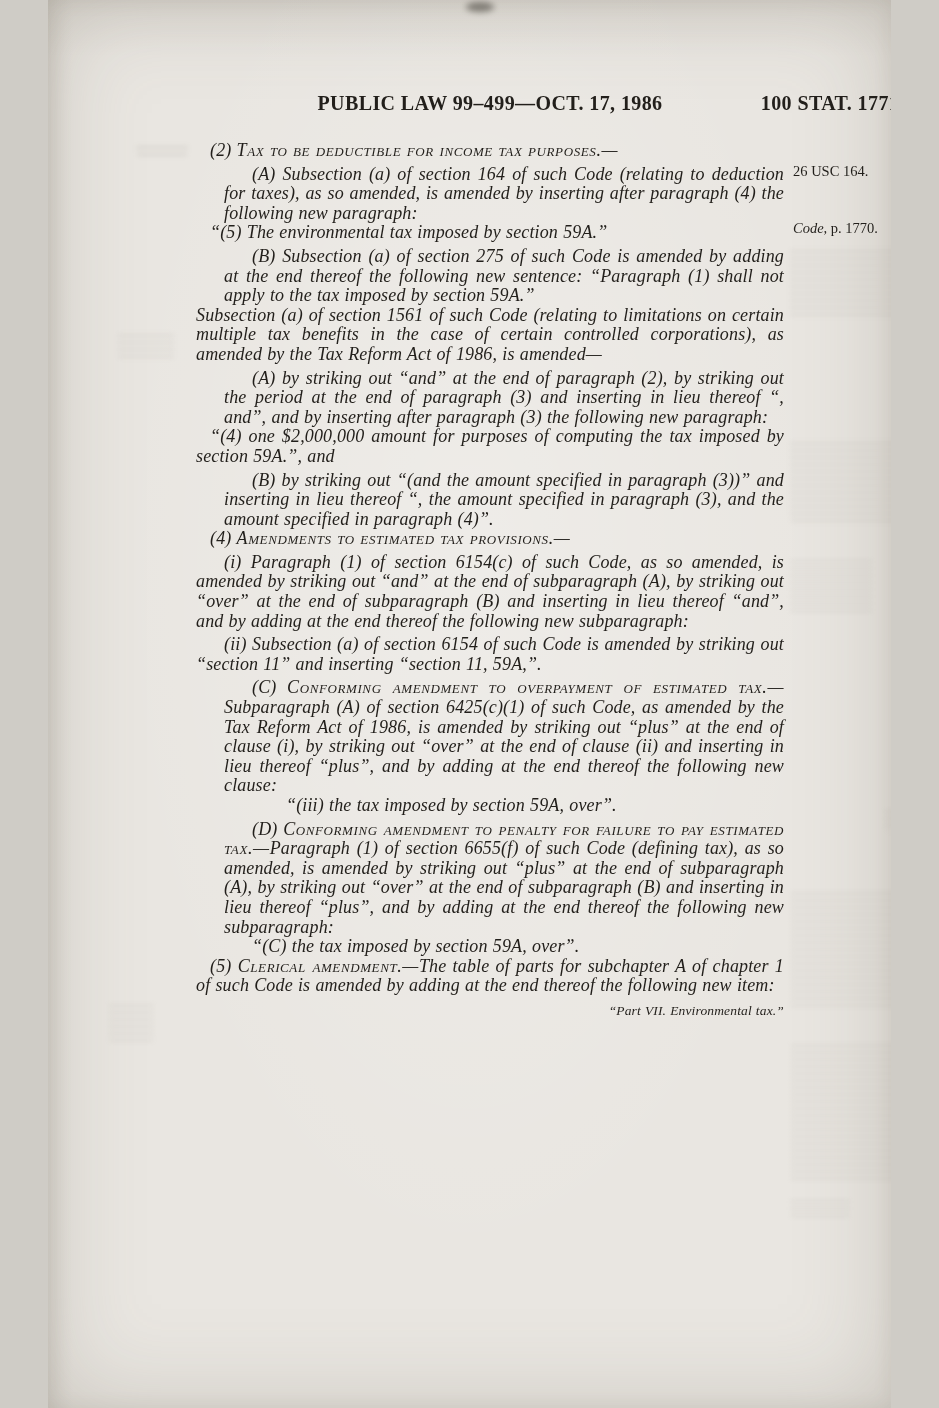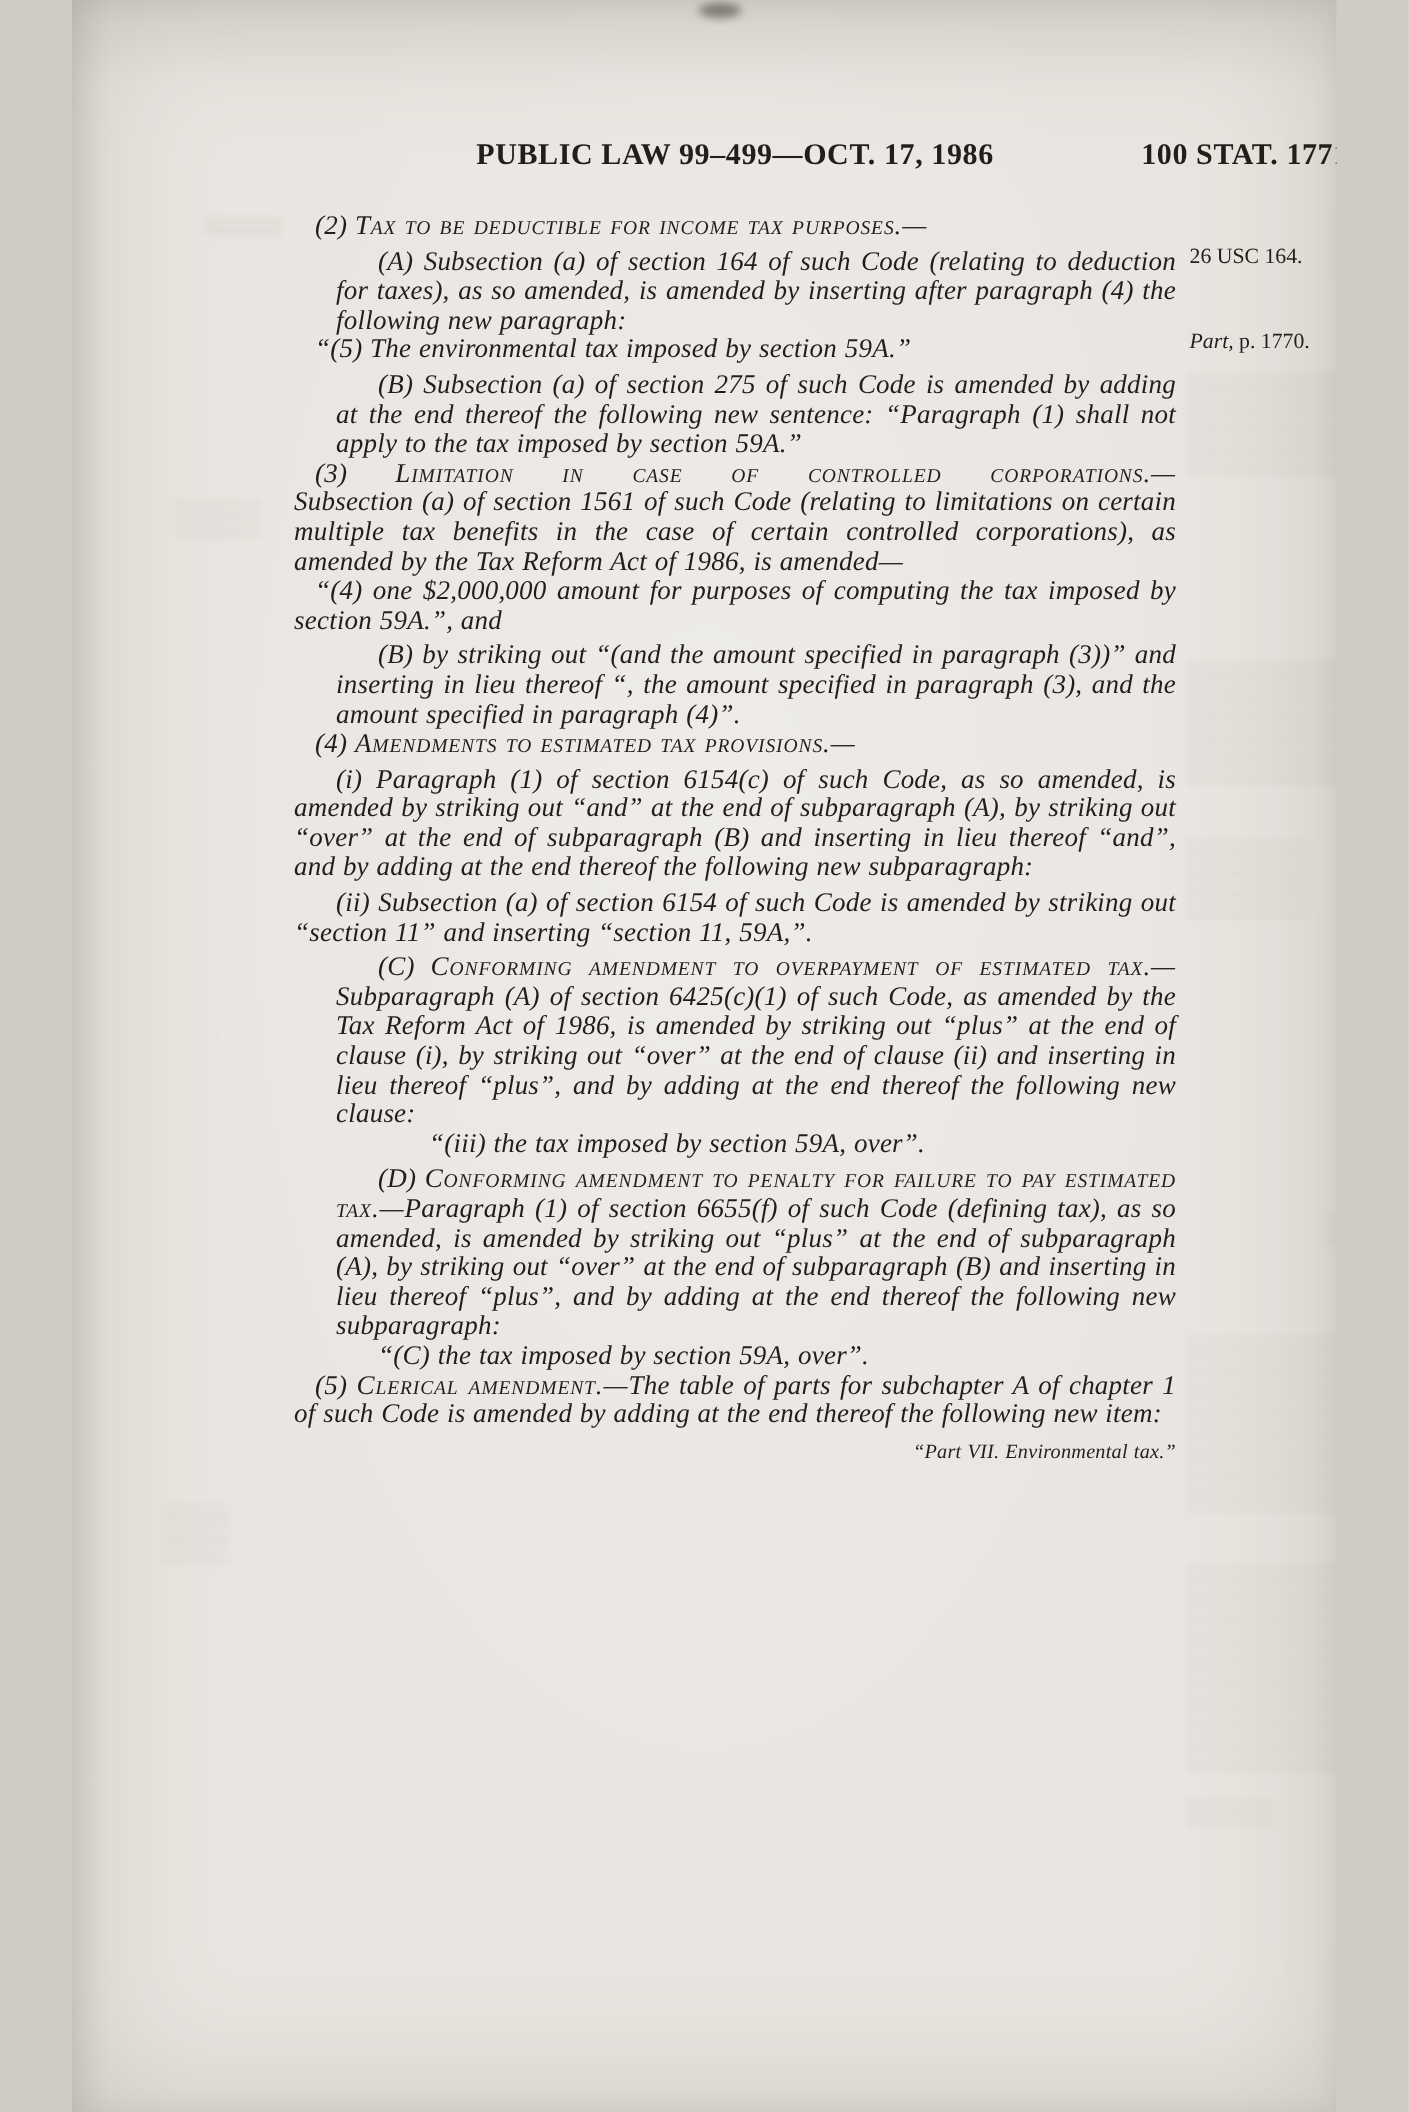--- a/index.html
+++ b/index.html
@@ -104,33 +104,33 @@
   <header class="page-header">
     <div class="header-title">PUBLIC LAW 99–499—OCT. 17, 1986</div>
     <div class="header-stat">100 STAT. 1771</div>
   </header>
 
   <main class="content">
       <p class="para p2"><span>(2) </span><span class="sc">Tax to be deductible for income tax purposes.—</span></p>
       <p class="para pA"><span>(A) Subsection (a) of section 164 of such Code (relating to deduction for taxes), as so amended, is amended by inserting after paragraph (4) the following new paragraph:</span></p>
       <p class="para p2"><span>“(5) The environmental tax imposed by section 59A.”</span></p>
       <p class="para pA"><span>(B) Subsection (a) of section 275 of such Code is amended by adding at the end thereof the following new sentence: “Paragraph (1) shall not apply to the tax imposed by section 59A.”</span></p>
-      <p class="para p2 just-last"><span>(3) </span><span class="sc">Limitation in case of controlled corporations.—</span></p>
       <p class="para p0"><span>Subsection (a) of section 1561 of such Code (relating to limitations on certain multiple tax benefits in the case of certain controlled corporations), as amended by the Tax Reform Act of 1986, is amended—</span></p>
+      <p class="para pA"><span>(A) by striking out “and” at the end of paragraph (2), by striking out the period at the end of paragraph (3) and inserting in lieu thereof “, and”, and by inserting after paragraph (3) the following new paragraph:</span></p>
       <p class="para p2"><span>“(4) one $2,000,000 amount for purposes of computing the tax imposed by section 59A.”, and</span></p>
       <p class="para pA"><span>(B) by striking out “(and the amount specified in paragraph (3))” and inserting in lieu thereof “, the amount specified in paragraph (3), and the amount specified in paragraph (4)”.</span></p>
       <p class="para p2"><span>(4) </span><span class="sc">Amendments to estimated tax provisions.—</span></p>
       <p class="para pI"><span>(i) Paragraph (1) of section 6154(c) of such Code, as so amended, is amended by striking out “and” at the end of subparagraph (A), by striking out “over” at the end of subparagraph (B) and inserting in lieu thereof “and”, and by adding at the end thereof the following new subparagraph:</span></p>
       <p class="para pI"><span>(ii) Subsection (a) of section 6154 of such Code is amended by striking out “section 11” and inserting “section 11, 59A,”.</span></p>
       <p class="para pA"><span>(C) </span><span class="sc">Conforming amendment to overpayment of estimated tax.—</span><span>Subparagraph (A) of section 6425(c)(1) of such Code, as amended by the Tax Reform Act of 1986, is amended by striking out “plus” at the end of clause (i), by striking out “over” at the end of clause (ii) and inserting in lieu thereof “plus”, and by adding at the end thereof the following new clause:</span></p>
       <p class="para pQ4"><span>“(iii) the tax imposed by section 59A, over”.</span></p>
       <p class="para pA"><span>(D) </span><span class="sc">Conforming amendment to penalty for failure to pay estimated tax.—</span><span>Paragraph (1) of section 6655(f) of such Code (defining tax), as so amended, is amended by striking out “plus” at the end of subparagraph (A), by striking out “over” at the end of subparagraph (B) and inserting in lieu thereof “plus”, and by adding at the end thereof the following new subparagraph:</span></p>
       <p class="para pQ2"><span>“(C) the tax imposed by section 59A, over”.</span></p>
       <p class="para p2"><span>(5) </span><span class="sc">Clerical amendment.—</span><span>The table of parts for subchapter A of chapter 1 of such Code is amended by adding at the end thereof the following new item:</span></p>
       <p class="para pSmall"><span>“Part VII. Environmental tax.”</span></p>
     </main>
 
   <aside class="margin-notes">
     <div class="margin-note note-usc">26 USC 164.</div>
-    <div class="margin-note note-ante"><span class="it">Part,</span><span> p. 1770.</span></div>
+    <div class="margin-note note-ante"><span class="it">Code,</span><span> p. 1770.</span></div>
   </aside>
 
 </div>
 
 </body></html>

